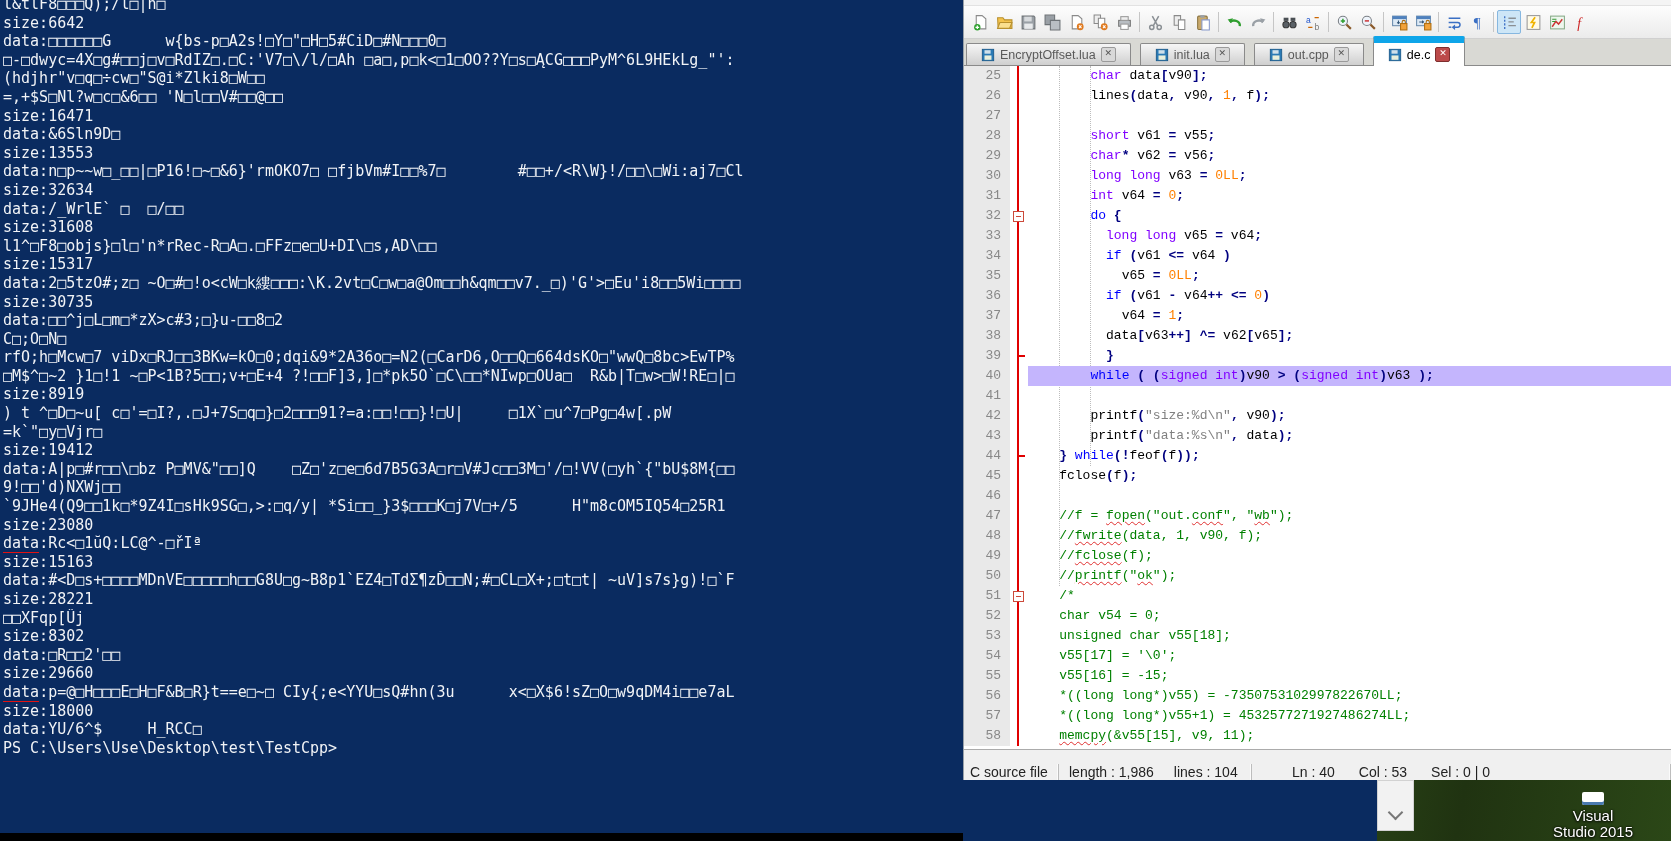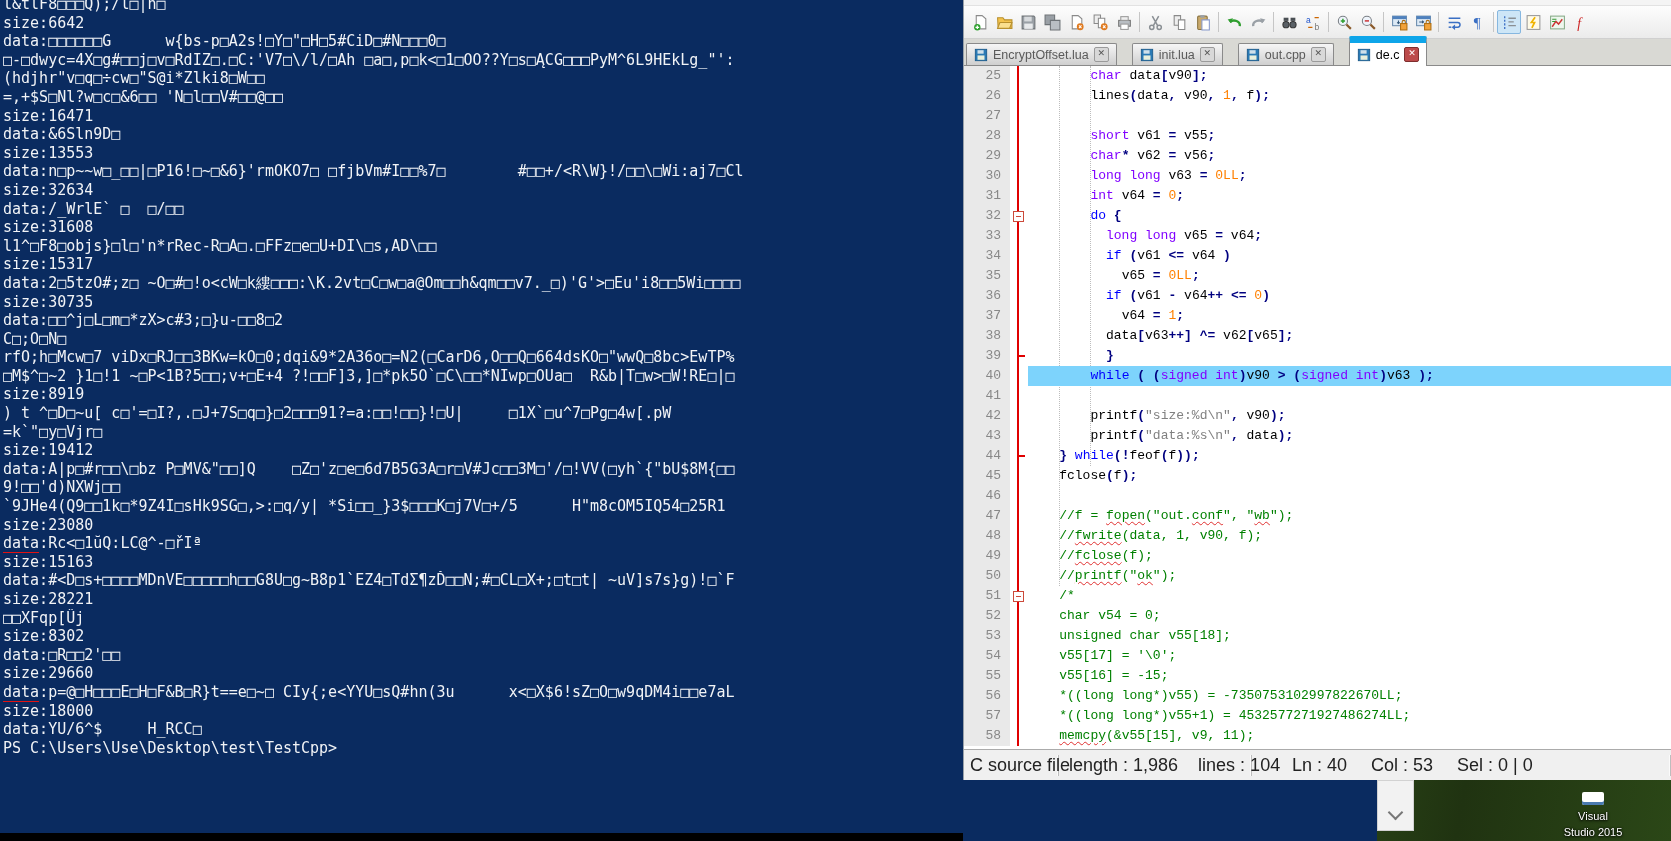--- a/index.html
+++ b/index.html
@@ -16,60 +16,60 @@
   #menustrip{height:5px;background:#f4f4f4;border-bottom:1px solid #e2e2e2}
 
   
   #toolbar{height:32px;display:flex;align-items:center;padding-left:4px;background:linear-gradient(#fdfdfd,#ebebeb);border-bottom:1px solid #d0d0d0}
   .tbtn{width:22px;height:22px;display:inline-flex;align-items:center;justify-content:center;border:1px solid transparent;border-radius:2px}
   .tbtn.pressed{background:#cde6f7;border-color:#86b7e0}
   .tsep{width:1px;height:20px;background:#c6c6c6;margin:0 3px}
 
   
   #tabbar{height:26px;background:#d9d9d4;display:flex;align-items:flex-end;padding-left:2px;border-bottom:1px solid #8a8a8a;position:relative}
-  .tab{height:21px;display:inline-flex;align-items:center;gap:5px;padding:0 7px;border:1px solid #8a8a8a;border-bottom:none;background:linear-gradient(#f6f6f6,#cfcfcf);color:#5a5a5a;font-size:12.5px;margin-right:15px;border-radius:2px 2px 0 0;position:relative}
+  .tab{height:21px;display:inline-flex;align-items:center;gap:5px;padding:0 14px;border:1px solid #8a8a8a;border-bottom:none;background:linear-gradient(#f6f6f6,#cfcfcf);color:#5a5a5a;font-size:12.5px;margin-right:9px;border-radius:2px 2px 0 0;position:relative}
   .tab.active{height:23px;background:#fff;color:#000;border-top:7px solid #0ea5e9;margin-bottom:-1px;z-index:2}
   .tab .x{width:13px;height:13px;border:1px solid #9a9a9a;background:#d8d8d8;color:#555;font-size:9px;line-height:11px;text-align:center;border-radius:2px}
   .tab.active .x{background:#bc4a4a;border-color:#7e2e2e;color:#fff}
 
   
   #content{flex:1;background:#fff;position:relative;overflow:hidden;font:13px/20px "Liberation Mono","DejaVu Sans Mono",monospace}
   #redline{position:absolute;left:53px;top:0;width:2px;height:680px;background:#e00000;z-index:1}
   .iguide{position:absolute;width:0;border-left:1px dotted #bdbdbd;z-index:0}
   .cl{display:flex;height:20px;position:relative}
   .num{width:46px;background:#e9e9e9;color:#888;text-align:right;padding-right:9px;box-sizing:border-box;flex:none}
   .fold{width:18px;flex:none;position:relative}
   .codetext{flex:1;white-space:pre;position:relative;z-index:0}
-  .cl.hl .codetext{background:#7dd3fc}
+  .cl.hl .codetext{background:#c4b5fd}
   .fbox{position:absolute;left:3px;top:5px;width:9px;height:9px;background:#fff;border:1px solid #cc4a3a;z-index:2;box-sizing:content-box}
   .fbox:after{content:"";position:absolute;left:2px;top:4px;width:5px;height:1px;background:#cc4a3a}
   .fend{position:absolute;left:9px;top:9px;width:6px;height:2px;background:#e00000;z-index:2}
   .tk-d{color:#000}
   .tk-k{color:#0000ff;font-weight:normal}
   .tk-t{color:#8000ff}
   .tk-n{color:#ff8000}
   .tk-s{color:#808080}
   .tk-c{color:#008000}
   .tk-o{color:#000080;font-weight:bold}
   .tk-q{color:#008000;text-decoration:underline wavy #e03030 1px;text-underline-offset:2px}
 
   
-  #statusbar{height:30px;background:#f0f0f0;border-top:1px solid #ababab;display:flex;align-items:center;font-size:18px;color:#222}
+  #statusbar{height:30px;background:#f0f0f0;border-top:1px solid #ababab;display:flex;align-items:flex-end;font-size:14px;color:#222}
   .sseg{display:flex;align-items:center;border-right:1px solid #bdbdbd;box-shadow:inset -1px 0 #fbfbfb}
   .sseg span{white-space:pre}
   #seg-type{width:88px;padding-left:6px}
   #seg-size{width:182px;padding-left:10px;gap:20px}
   #seg-pos{flex:1;padding-left:40px;gap:24px}
 
   
   #band{position:absolute;left:963px;top:780px;width:708px;height:61px;background:linear-gradient(100deg,#22380f,#31511b 40%,#203311 70%,#2b4717)}
   #band-console{position:absolute;left:0;top:0;width:414px;height:61px;background:#0a2b60}
   #band-scroll{position:absolute;left:414px;top:0;width:37px;height:51px;background:#f2f2f2;border:1px solid #d2d2d2;box-sizing:border-box}
   #band-scroll .chev{position:absolute;left:12px;top:26px;width:9px;height:9px;border-right:2px solid #777;border-bottom:2px solid #777;transform:rotate(45deg)}
-  #shortcut{position:absolute;right:8px;top:12px;width:140px;text-align:center;color:#fff;font-size:11px;line-height:16px;text-shadow:0 1px 3px #000,0 0 2px #000}
+  #shortcut{position:absolute;right:8px;top:12px;width:140px;text-align:center;color:#fff;font-size:15px;line-height:16px;text-shadow:0 1px 3px #000,0 0 2px #000}
   #shortcut .frag{display:block;margin:0 auto 3px auto;width:22px;height:13px;background:#fff;border-radius:2px;box-shadow:inset 0 -3px 0 #4a7ab0}
 </style>
 </head>
 <body>
 
 <div id="terminal">
   <div class="twrap">
       <div class="tline">l&amp;tlF8□□□Q);/l□|h□</div>
       <div class="tline">size:6642</div>
       <div class="tline">data:□□□□□□G      w{bs-p□A2s!□Y□"□H□5#CiD□#N□□□0□</div>

